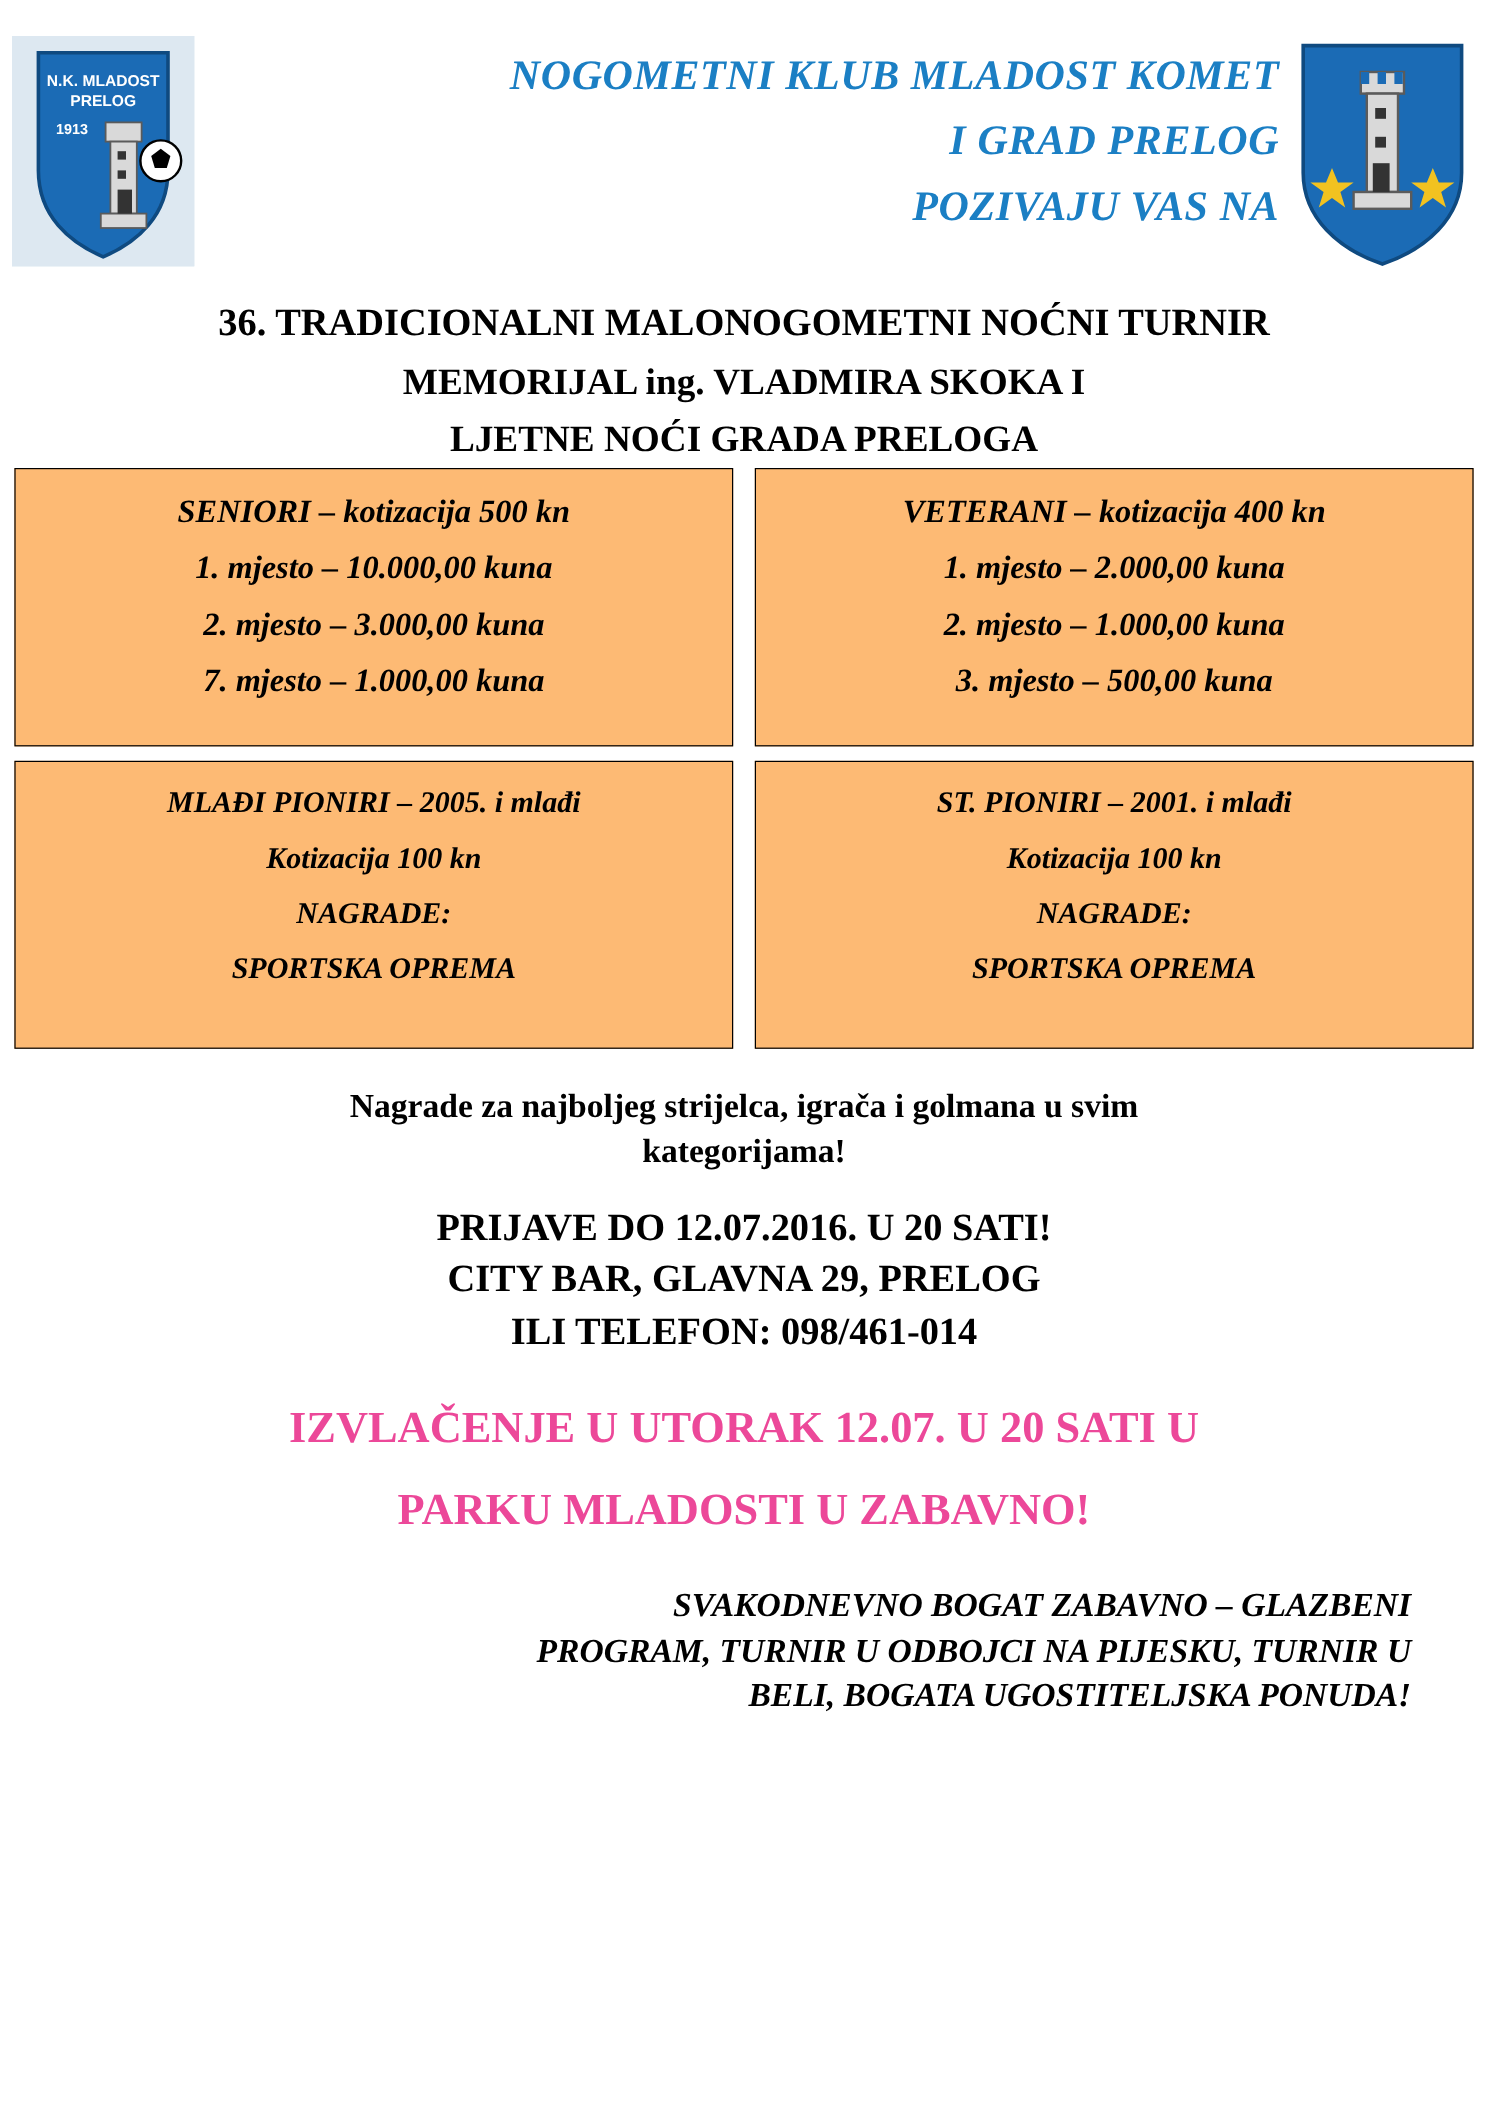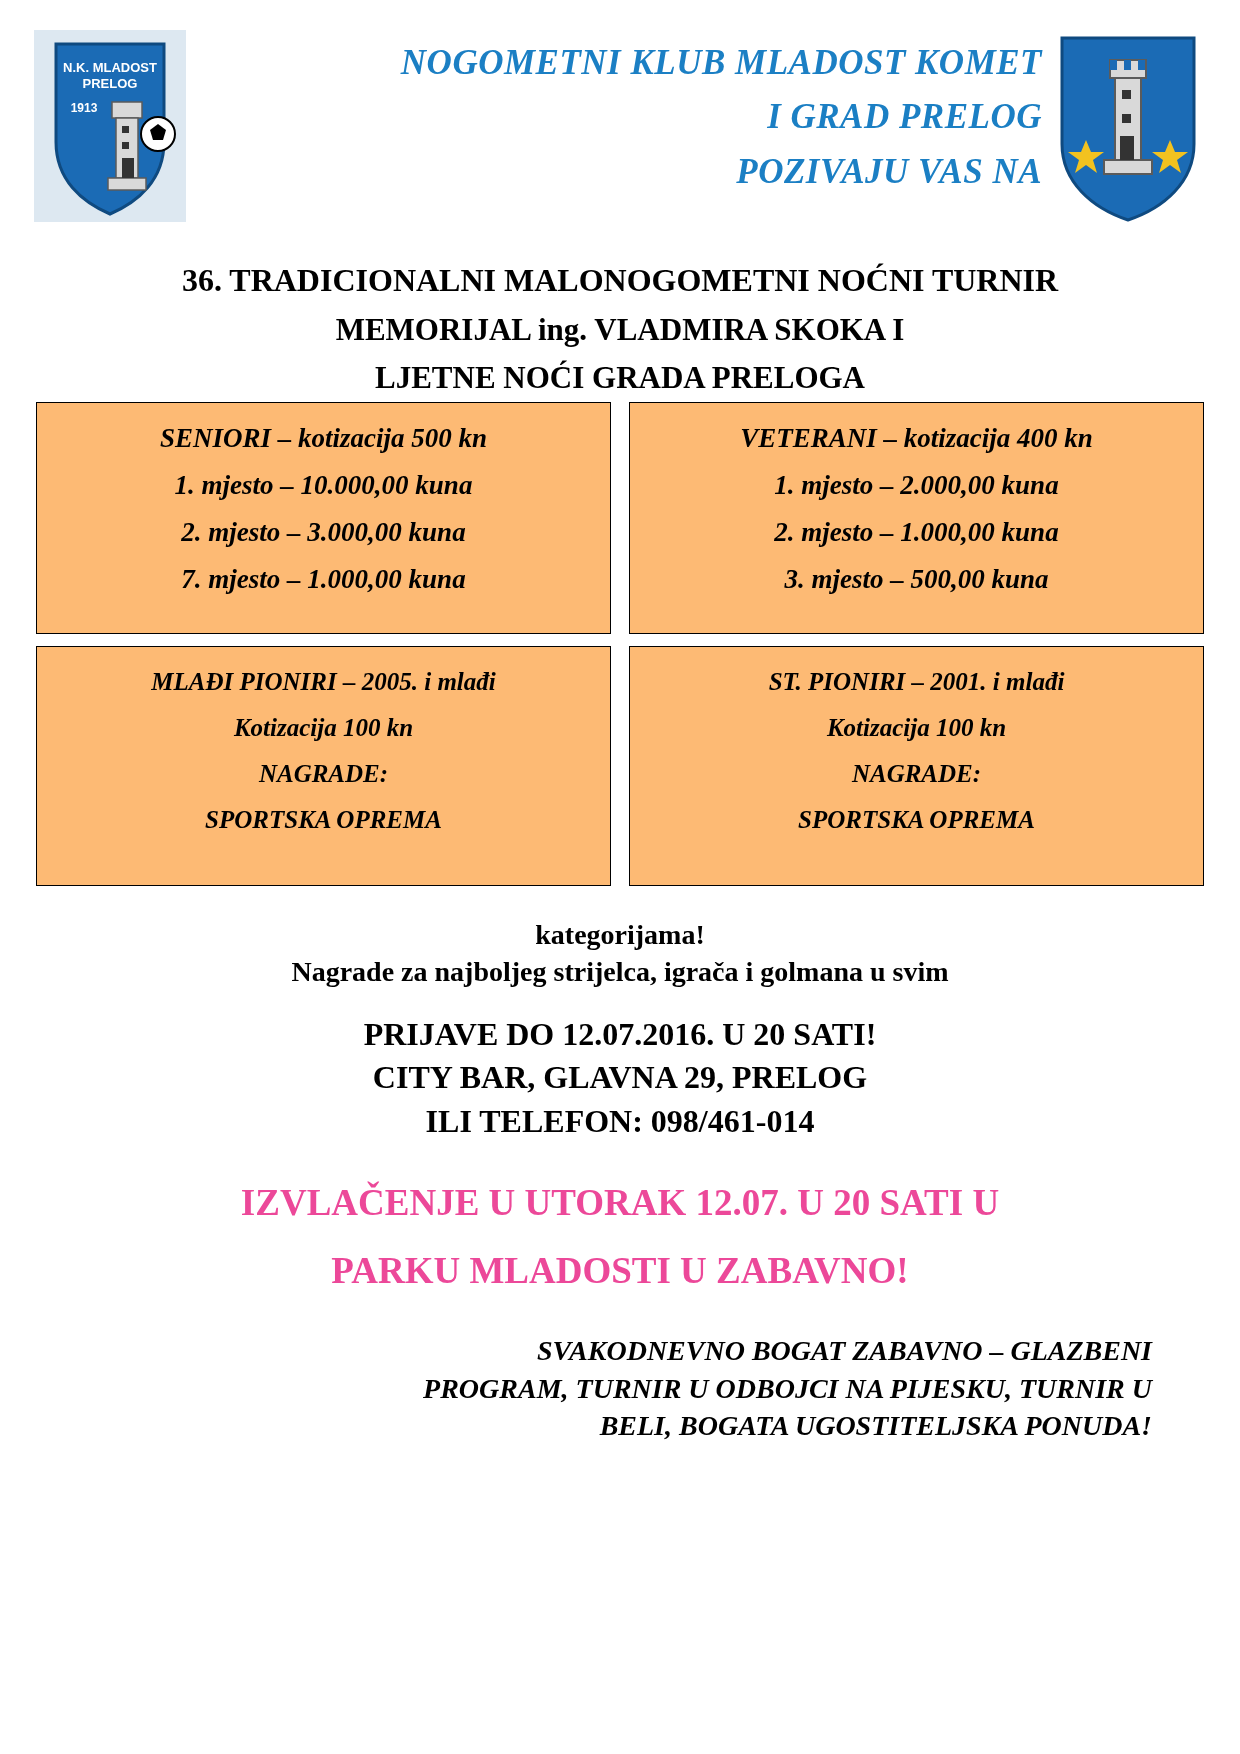--- a/index.html
+++ b/index.html
@@ -13,21 +13,21 @@
     font-family: "Liberation Serif", serif;
     color: #000000;
     position: relative;
     overflow: hidden;
   }
   .page {
     width: 1240px;
     height: 1552px;
     position: relative;
     box-sizing: border-box;
-    padding: 0 28px;
+    padding: 0 4px;
   }
 
   
   .header {
     position: relative;
     height: 240px;
   }
   .crest-left {
     position: absolute;
     left: 6px;
@@ -58,21 +58,21 @@
     letter-spacing: 0.5px;
   }
   .header-title div { white-space: nowrap; }
 
   
   .main-head {
     text-align: center;
     font-weight: bold;
     font-size: 32px;
     line-height: 1.55;
-    margin-top: 16px;
+    margin-top: 4px;
   }
   .main-head .l2 { font-size: 31px; }
   .date-line {
     text-align: center;
     color: #1B7FC4;
     font-weight: bold;
     font-style: italic;
     font-size: 34px;
     text-decoration: underline;
     margin-top: 16px;
@@ -228,22 +228,22 @@
 
     <div class="box cat-junior">
       <div class="line title">ST. PIONIRI – 2001. i mlađi</div>
       <div class="line">Kotizacija 100 kn</div>
       <div class="line">NAGRADE:</div>
       <div class="line">SPORTSKA OPREMA</div>
     </div>
   </div>
 
   <div class="awards">
+    <div>Nagrade za najboljeg strijelca, igrača i golmana u svim</div>
     <div>kategorijama!</div>
-    <div>Nagrade za najboljeg strijelca, igrača i golmana u svim</div>
   </div>
 
   <div class="signup">
     <div>PRIJAVE DO 12.07.2016. U 20 SATI!</div>
     <div>CITY BAR, GLAVNA 29, PRELOG</div>
     <div>ILI TELEFON: 098/461-014</div>
   </div>
 
   <div class="draw">
     <div>IZVLAČENJE U UTORAK 12.07. U 20 SATI U</div>

